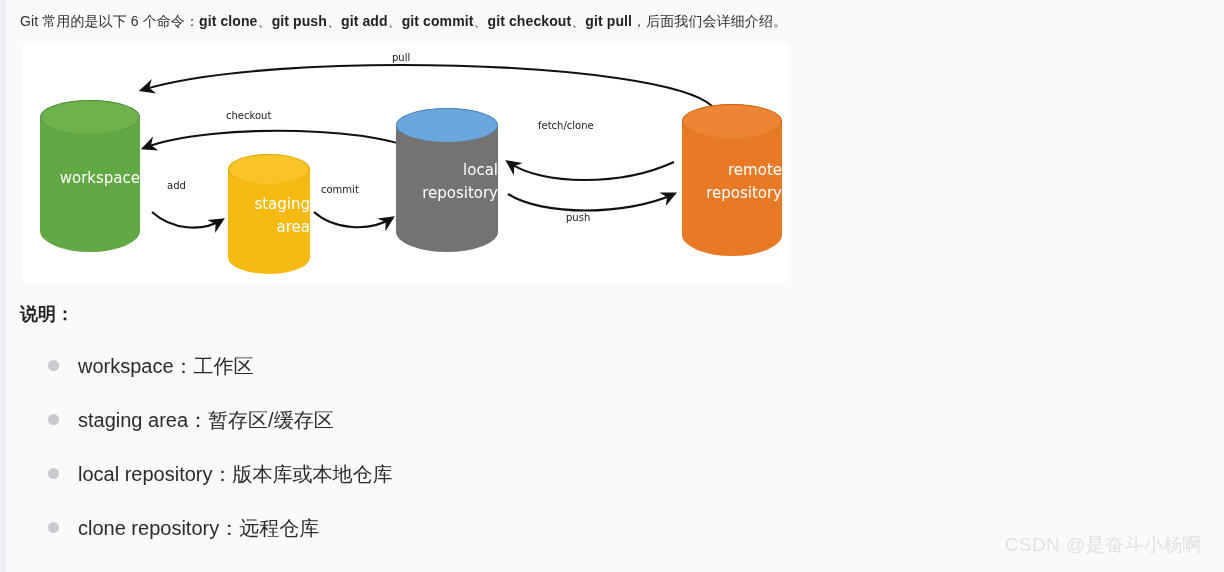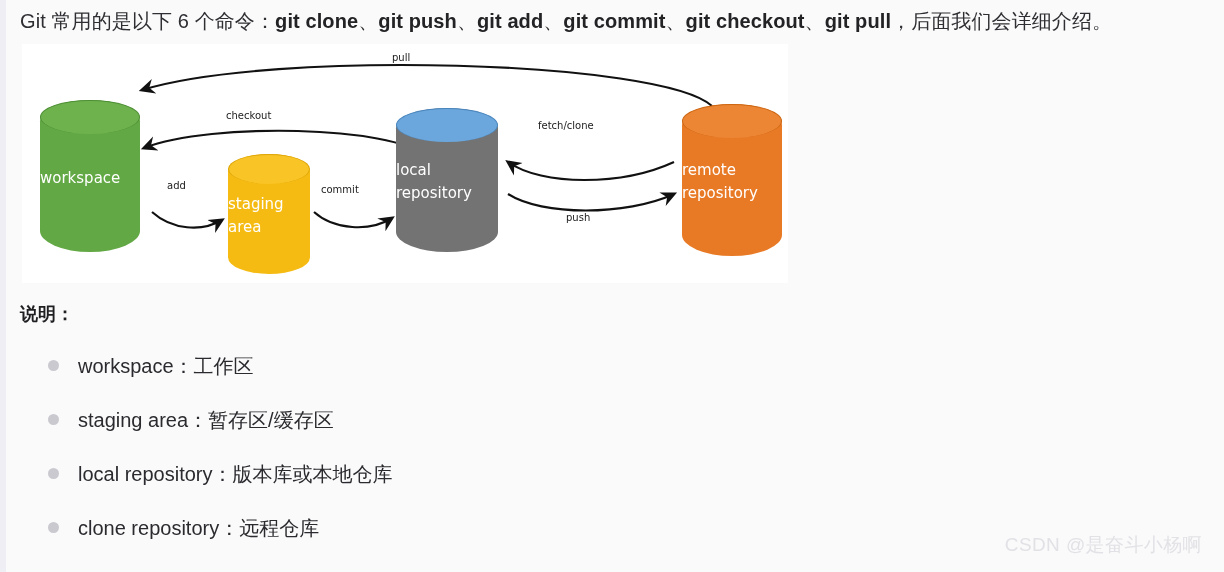--- a/index.html
+++ b/index.html
@@ -32,21 +32,21 @@
     width: 1218px;
     height: 572px;
     background: #fafafb;
   }
 
   
   .intro {
     position: absolute;
     left: 14px;
     top: 8px;
-    font-size: 20px;
+    font-size: 14px;
     line-height: 26px;
     color: #2f2f33;
     white-space: nowrap;
     letter-spacing: 0.1px;
   }
   .intro b { font-weight: bold; color: #232326; }
   .intro .sep { font-weight: normal; }
 
   
   .figure {
@@ -61,21 +61,21 @@
     position: absolute;
     left: 0; top: 0;
     width: 766px; height: 239px;
   }
 
   
   .cyl {
     position: absolute;
     display: flex;
     flex-direction: column;
-    align-items: flex-start;
+    align-items: flex-end;
     justify-content: center;
     color: #ffffff;
     font-family: "DejaVu Sans", "Liberation Sans", sans-serif;
     font-size: 15px;
     line-height: 19px;
     text-align: center;
     z-index: 3;
     border-radius: 50% / 14%;
   }
   .cyl .cap {

